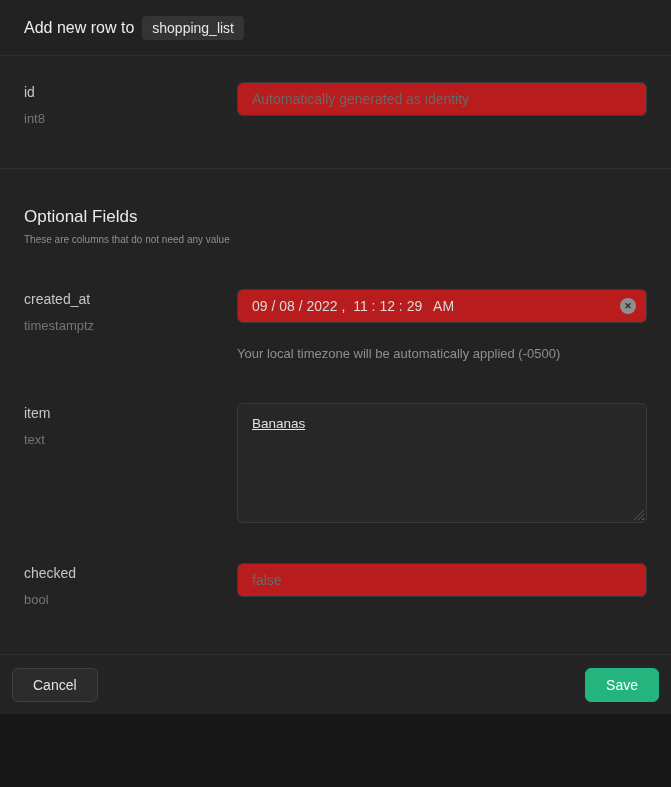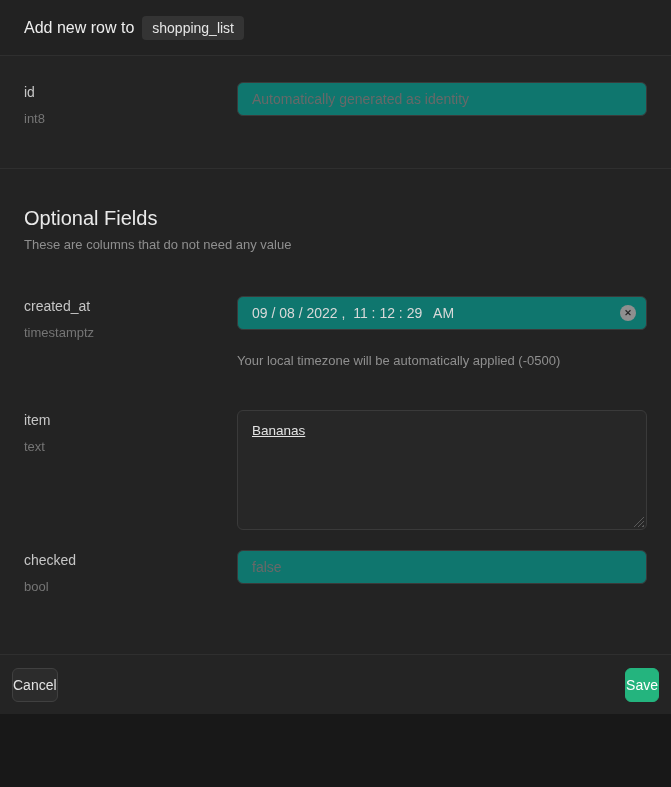--- a/index.html
+++ b/index.html
@@ -34,35 +34,35 @@
     line-height: 16px;
   }
 
   
   .section-required {
     padding: 26px 24px 40px;
     border-bottom: 1px solid #2f2f2f;
     background: #242424;
   }
   .section-optional { padding: 0 24px; }
-  .optional-heading { margin-top: 38px; font-size: 20px; color: #e9e9e9; font-weight: 400; }
-  .optional-subtitle { margin-top: 7px; font-size: 13px; color: #8f8f8f; }
+  .optional-heading { margin-top: 38px; font-size: 17px; color: #e9e9e9; font-weight: 400; }
+  .optional-subtitle { margin-top: 7px; font-size: 10px; color: #8f8f8f; }
 
   
   .field-row {
     display: grid;
     grid-template-columns: 213px 1fr;
     align-items: start;
   }
   .field-label { font-size: 14px; color: #c6c6c6; line-height: 20px; }
   .field-type { margin-top: 8px; font-size: 13px; color: #757575; line-height: 18px; }
 
   .text-input {
     width: 100%; height: 34px;
-    background: #0f766e;
+    background: #b91c1c;
     border: 1px solid #3a3a3a;
     border-radius: 6px;
     color: #d9d9d9;
     font-size: 14px;
     font-family: "Liberation Sans", sans-serif;
     padding: 0 14px;
     outline: none;
   }
   .text-input::placeholder { color: #686868; }
 
@@ -100,36 +100,36 @@
   .resize-handle {
     position: absolute; right: 3px; bottom: 3px;
     width: 11px; height: 11px;
     background: repeating-linear-gradient(135deg, transparent 0 2px, #5a5a5a 2px 3px);
     clip-path: polygon(100% 0, 100% 100%, 0 100%);
     pointer-events: none;
   }
 
   .row-created { margin-top: 44px; }
   .row-item { margin-top: 42px; }
-  .row-checked { margin-top: 20px; }
+  .row-checked { margin-top: 40px; }
 
   
   .panel-footer {
     margin-top: auto;
     height: 60px; flex: 0 0 60px;
     border-top: 1px solid #2f2f2f;
     display: flex; align-items: center; justify-content: space-between;
     padding: 0 12px;
     background: #242424;
   }
   .btn {
     font-size: 14px;
     font-family: "Liberation Sans", sans-serif;
     border-radius: 6px;
-    padding: 8px 0;
+    padding: 8px 20px;
     line-height: 16px;
     cursor: pointer;
   }
   .btn-cancel {
     background: #2c2c2c;
     border: 1px solid #404040;
     color: #e2e2e2;
   }
   .btn-save {
     background: #24b47e;

